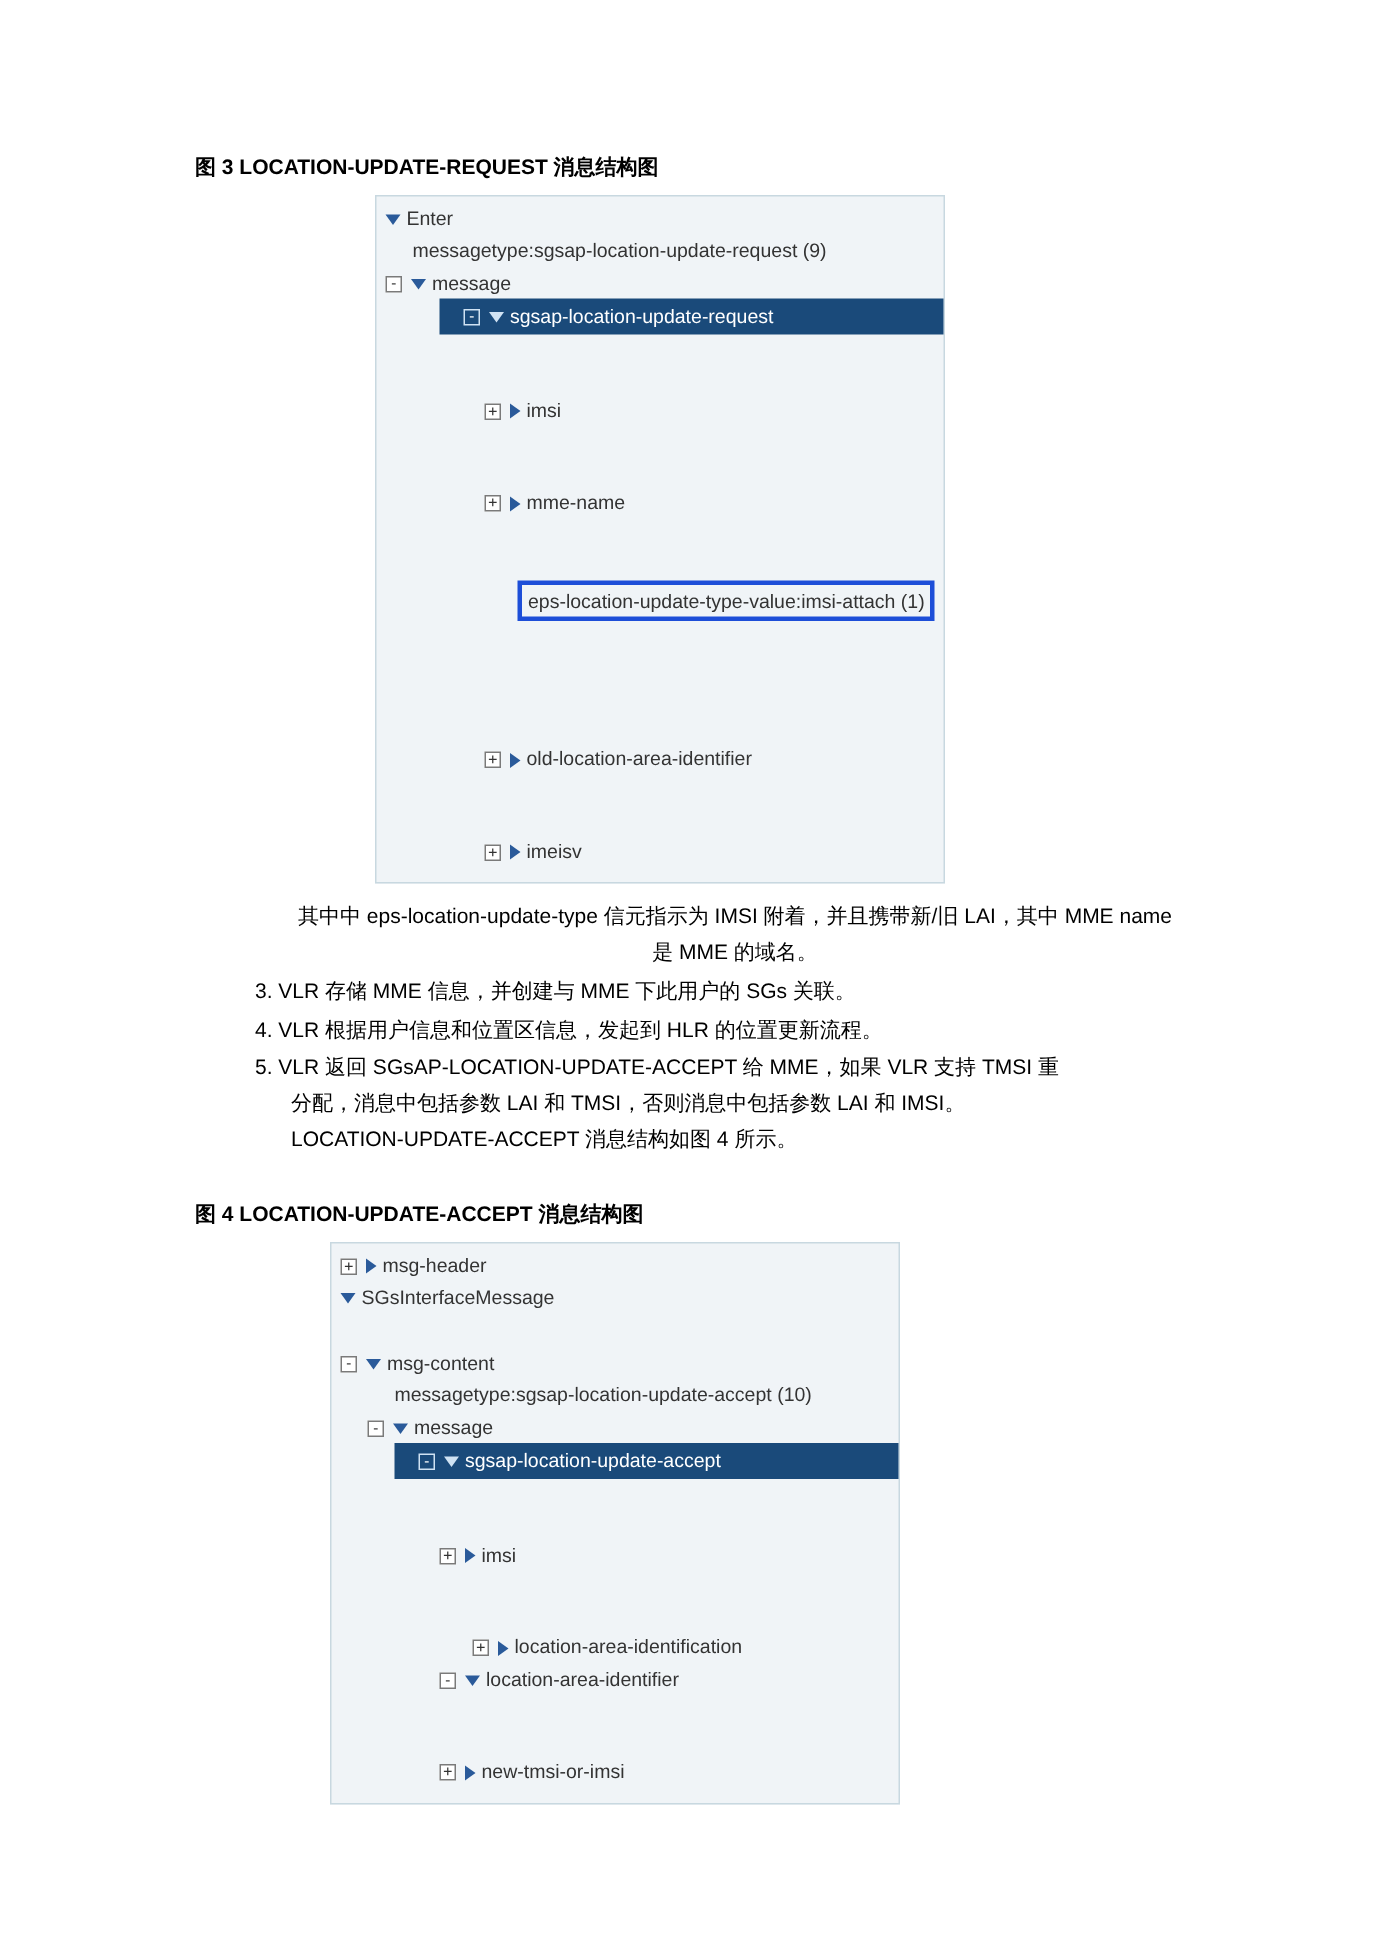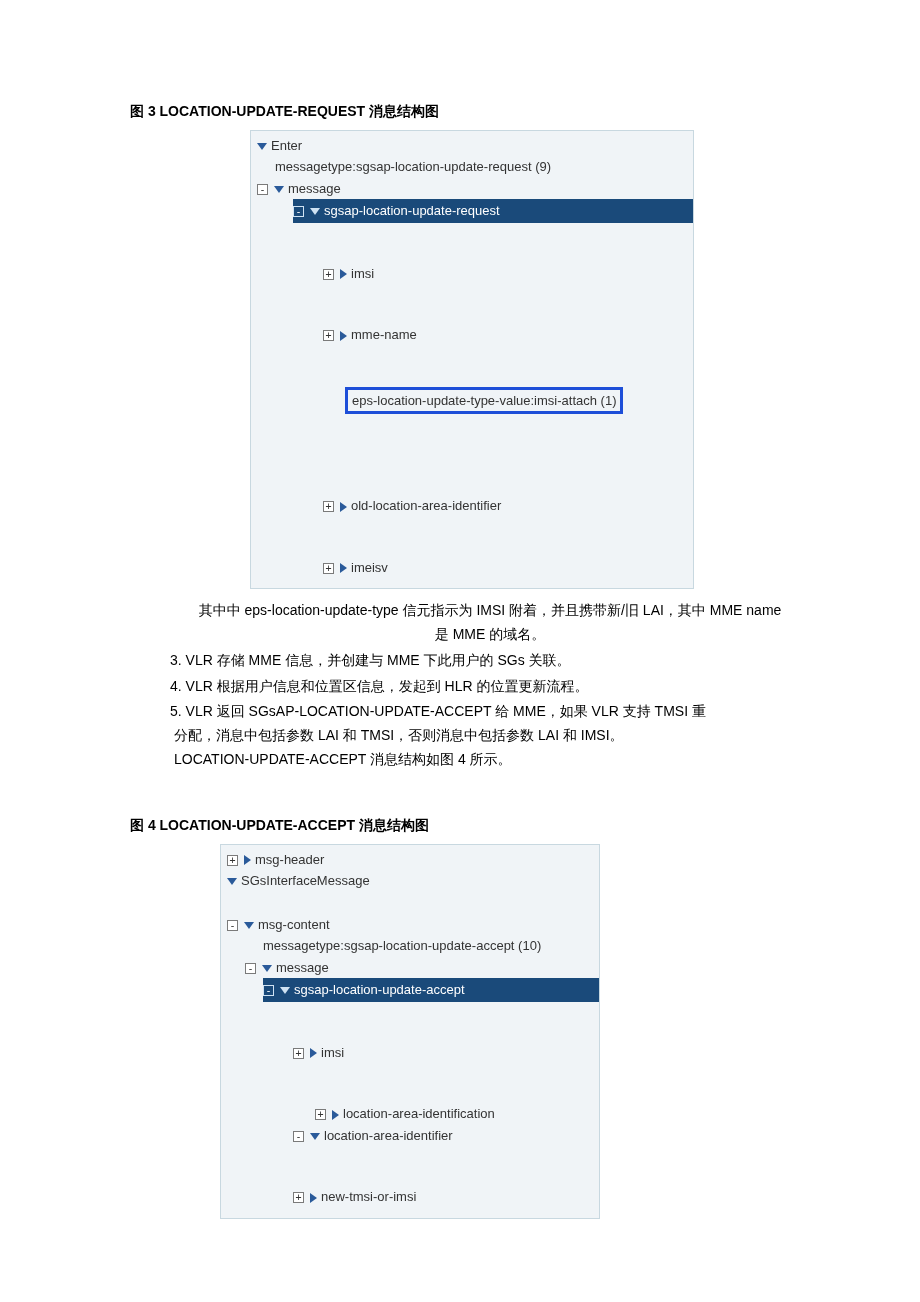--- a/index.html
+++ b/index.html
@@ -16,21 +16,21 @@
     font-weight: bold;
     margin-bottom: 6px;
   }
   .tree-panel {
     border: 1px solid #c8d8e0;
     background: #f0f4f7;
     font-family: Arial, Helvetica, sans-serif;
     font-size: 13px;
     color: #333;
     margin: 4px 0 10px 120px;
-    width: 444px;
+    width: 380px;
     padding: 4px 6px 10px 6px;
     line-height: 1.5;
   }
   .tree-row {
     white-space: nowrap;
     padding: 1px 0;
   }
   .tri-down {
     display: inline-block;
     width: 0; height: 0;
@@ -85,21 +85,21 @@
     font-family: monospace;
   }
   .ind1 { margin-left: 18px; }
   .ind2 { margin-left: 36px; }
   .ind3 { margin-left: 66px; }
   .ind4 { margin-left: 88px; }
   .sel-row {
     background: #1a4a7a;
     color: #fff;
     display: block;
-    padding: 2px 4px 2px 0;
+    padding: 2px 4px 2px 16px;
     margin-left: 36px;
     margin-right: -6px;
   }
   .gap { height: 40px; }
   .gap-sm { height: 22px; }
   .redbox {
     border: 3px solid #1d4ed8;
     padding: 1px 4px;
     display: inline-block;
   }
@@ -109,28 +109,28 @@
     text-align: center;
   }
   .list-item {
     margin-left: 40px;
     text-indent: -20px;
     padding-left: 20px;
     width: 620px;
     margin-top: 2px;
   }
   .list-cont {
-    margin-left: 44px;
+    margin-left: 64px;
     width: 600px;
   }
   .panel2 {
     width: 380px;
     margin-left: 90px;
   }
-  .space-top { margin-top: 42px; }
+  .space-top { margin-top: 26px; }
 </style>
 </head>
 <body>
 
 <div class="fig-caption">图 3 LOCATION-UPDATE-REQUEST 消息结构图</div>
 
 <div class="tree-panel">
   <div class="tree-row">
     <span class="tri-down"></span><span>Enter</span>
   </div>

